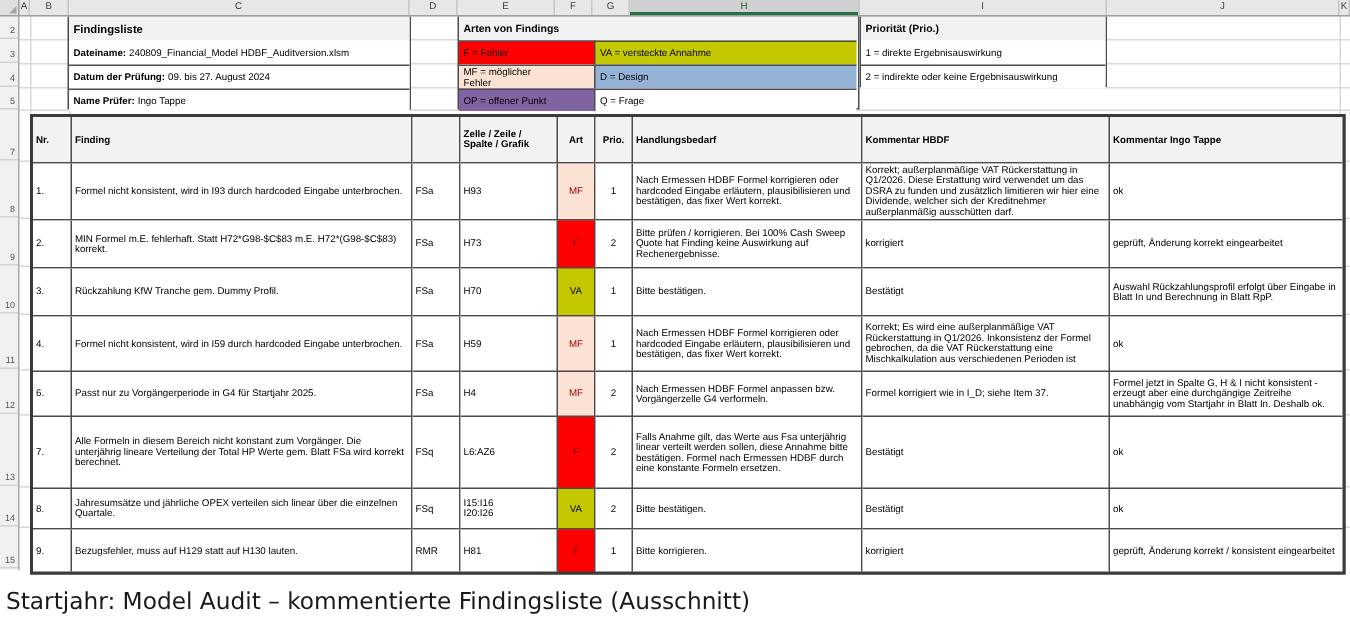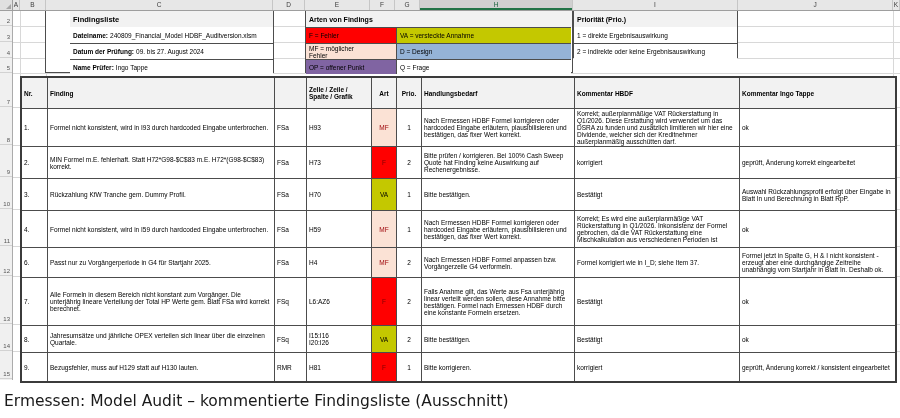--- a/index.html
+++ b/index.html
@@ -117,21 +117,21 @@
           <div class="rnum" style="top: 135px; height: 32px;">9</div>
           <div class="rnum" style="top: 167px; height: 32px;">10</div>
           <div class="rnum" style="top: 199px; height: 37px;">11</div>
           <div class="rnum" style="top: 236px; height: 30px;">12</div>
           <div class="rnum" style="top: 266px; height: 48px;">13</div>
           <div class="rnum" style="top: 314px; height: 27px;">14</div>
           <div class="rnum" style="top: 341px; height: 28px;">15</div>
         </div>
     </div>
 
-    <div class="box" id="infoBox" style="left:45px; top:10px; width:229px; height:63px;padding-left:24px;">
+    <div class="box" id="infoBox" style="left:45px; top:10px; width:229px; height:63px;">
       <div class="boxrow boxtitle" style="height:16px;">Findingsliste</div>
       <div id="infoRows">
           <div class="boxrow" style="height: 16px;">
             <span class="lbl">Dateiname:</span>
             <span class="val">240809_Financial_Model HDBF_Auditversion.xlsm</span>
           </div>
           <div class="boxrow" style="height: 16px;">
             <span class="lbl">Datum der Prüfung:</span>
             <span class="val">09. bis 27. August 2024</span>
           </div>
@@ -243,14 +243,14 @@
         <div class="ftcell">RMR</div>
         <div class="ftcell">H81</div>
         <div class="ftcell ctr" style="background: rgb(255, 0, 0); color: rgb(126, 0, 0);">F</div>
         <div class="ftcell ctr">1</div>
         <div class="ftcell">Bitte korrigieren.</div>
         <div class="ftcell">korrigiert</div>
         <div class="ftcell">geprüft, Änderung korrekt / konsistent eingearbeitet</div>
       </div>
   </div>
 
-  <div class="caption">Ermessen: Model Audit – kommentierte Findingsliste (Ausschnitt)</div>
+  <div class="caption">Startjahr: Model Audit – kommentierte Findingsliste (Ausschnitt)</div>
 </div>
 
 </body></html>

